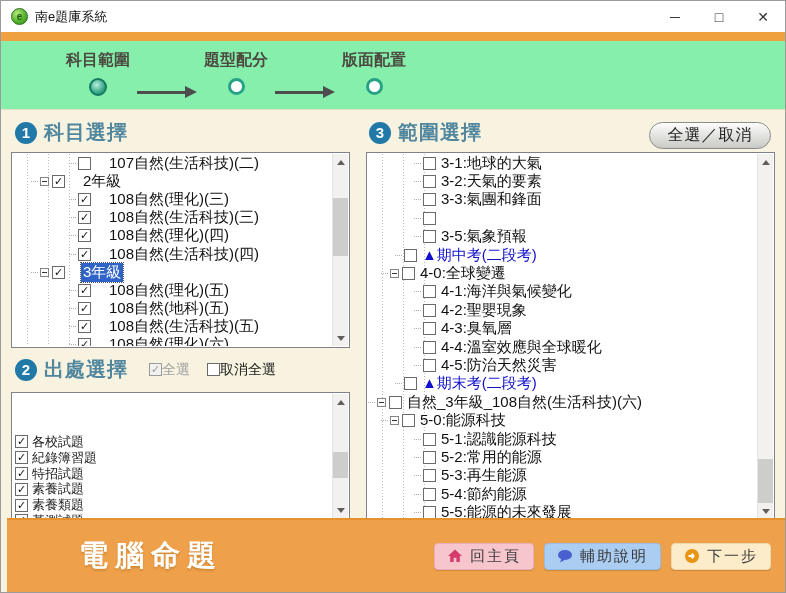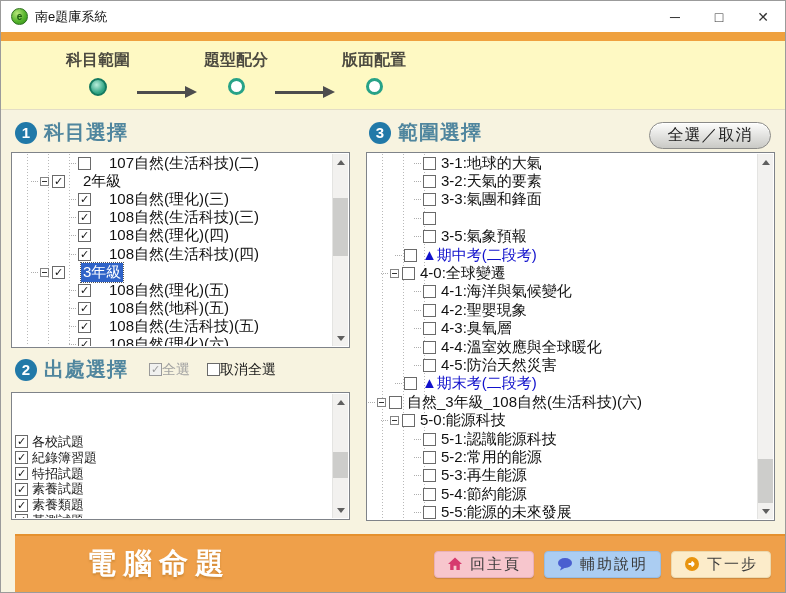--- a/index.html
+++ b/index.html
@@ -14,21 +14,21 @@
              background:radial-gradient(circle at 35% 30%, #b8e67a, #55b42c 55%, #2f8c17);
              border:1px solid #2c6e1e; display:flex; align-items:center; justify-content:center;
              color:#1d5c10; font-size:10px; font-weight:bold; }
   .win-title{ font-size:13px; color:#111; }
   .win-controls{ margin-left:auto; display:flex; height:100%; }
   .win-btn{ width:44px; height:100%; display:flex; align-items:center; justify-content:center;
             font-size:14px; color:#333; }
   .top-strip{ position:absolute; top:31px; left:0; right:0; height:9px; background:#efa13f; }
 
   
-  .header{ position:absolute; top:40px; left:0; right:0; height:69px; background:#fef9c3;
+  .header{ position:absolute; top:40px; left:0; right:0; height:69px; background:#86efac;
            border-bottom:1px solid #e3ddc6;padding-left:28px; }
   .stepper{ position:absolute; left:58px; top:9px; display:flex; align-items:flex-start; }
   .step{ display:flex; flex-direction:column; align-items:center; width:78px; }
   .step-label{ font-size:16px; font-weight:bold; color:#4c4a40; margin-bottom:7px; white-space:nowrap;}
   .step-circle{ width:17px; height:17px; border-radius:50%; background:#fff; border:3px solid #27a287; }
   .step.active .step-circle{ background:radial-gradient(circle at 40% 35%, #b9eedb, #2fa483 65%);
                              border:2px solid #157a60; width:18px; height:18px;}
   .step-arrow{ display:flex; align-items:center; margin-top:36px; }
   .arrow-line{ width:48px; height:3px; background:#4d4d4d; }
   .arrow-head{ width:0; height:0; border-top:6px solid transparent; border-bottom:6px solid transparent;
@@ -96,21 +96,21 @@
 
   
   .pill-btn{ position:absolute; left:648px; top:121px; width:122px; height:27px; border-radius:14px;
              background:linear-gradient(to bottom,#fdfdfc,#d2d2cе 60%,#c3c3bf);
              background:linear-gradient(to bottom,#fdfdfc,#c9c9c5);
              border:1px solid #8a8a88; box-shadow:inset 0 1px 0 #fff;
              display:flex; align-items:center; justify-content:center;
              font-size:16px; color:#222; letter-spacing:1px; }
 
   
-  .footer{ position:absolute; left:14px; right:0; bottom:0; height:58px; background:#efa04a;
+  .footer{ position:absolute; left:6px; right:0; bottom:0; height:74px; background:#efa04a;
            border-top:2px solid #e5912e; display:flex; align-items:center; }
   .brand{ margin-left:72px; font-size:29px; font-weight:bold; color:#fff; letter-spacing:7px;
           text-shadow:0 2px 2px rgba(170,110,30,.45); }
   .footer-buttons{ margin-left:auto; margin-right:14px; display:flex; gap:10px; }
   .f-btn{ height:27px; display:flex; align-items:center; gap:7px; padding:0 12px; border-radius:4px;
           font-size:15px; color:#3a3a3a; letter-spacing:2px; box-shadow:0 1px 1px rgba(0,0,0,.15); }
   .f-btn.home{ background:#f7c6cd; border:1px solid #eab0b9; }
   .f-btn.help{ background:#abcdf2; border:1px solid #97bde4; }
   .f-btn.next{ background:#fcecca; border:1px solid #ecd9ae; }
   .f-btn svg{ width:16px; height:16px; }

